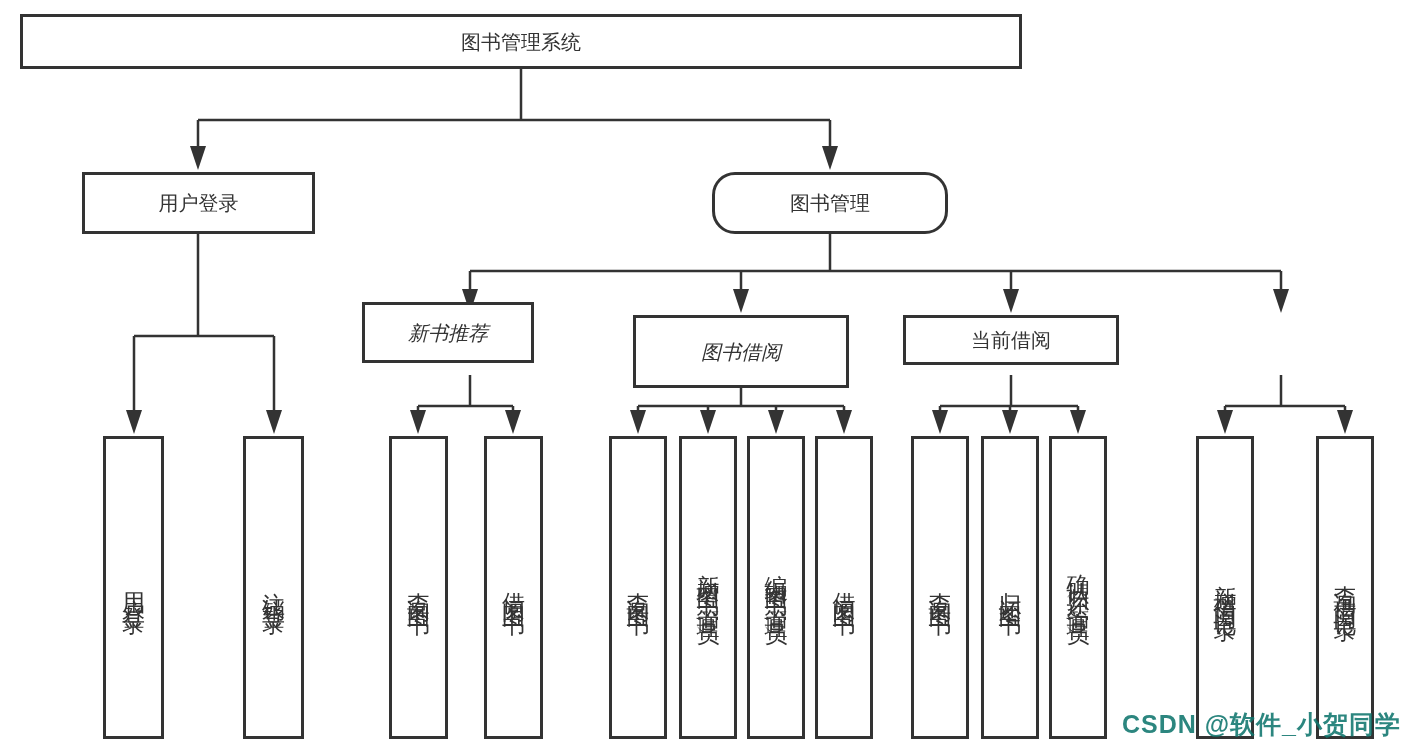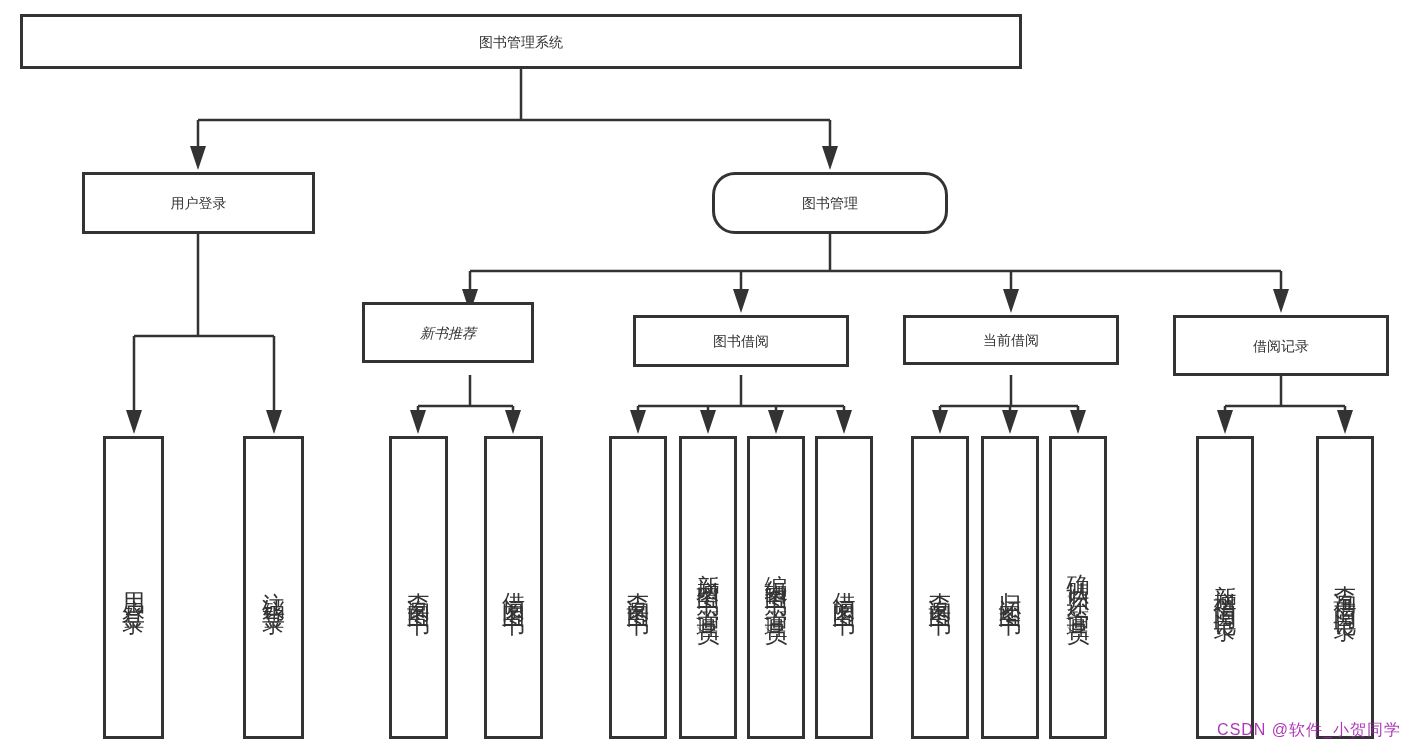--- a/index.html
+++ b/index.html
@@ -20,41 +20,42 @@
   .node{
     position:absolute;
     box-sizing:border-box;
     border:3px solid #333333;
     background:#ffffff;
     color:#333333;
     display:flex;
     align-items:center;
     justify-content:center;
     z-index:2;
-    font-size:14px;
+    font-size:20px;
     line-height:1;
   }
   .vnode{
     writing-mode:vertical-rl;
     text-orientation:mixed;
     font-size:23px;
     letter-spacing:7px;
     top:436px;
     height:303px;
   }
   .watermark{
     position:absolute;
     right:4px;
     bottom:6px;
     z-index:3;
-    font-size:16px;
-    color:#a21caf;
+    font-size:25px;
+    color:#0f766e;
     opacity:0.88;
     letter-spacing:1px;
     white-space:nowrap;
+    font-weight:bold;
   }
   .wires path{stroke:#333333;stroke-width:2.5;fill:none;}
   .wires polygon{fill:#333333;stroke:none;}
 </style>
 </head>
 <body>
 
 <div class="canvas">
 
   <svg class="wires" width="1405" height="747" viewBox="0 0 1405 747" aria-hidden="true">
@@ -99,23 +100,22 @@
       <polygon points="1337,410 1353,410 1345,434"></polygon>
     </g>
   </svg>
 
   <div class="node" style="left:20px;top:14px;width:1002px;height:55px;">图书管理系统</div>
 
   <div class="node" style="left:82px;top:172px;width:233px;height:62px;">用户登录</div>
   <div class="node" style="left:712px;top:172px;width:236px;height:62px;border-radius:23px;">图书管理</div>
 
   <div class="node" style="left:362px;top:302px;width:172px;height:61px;font-style:italic;">新书推荐</div>
-  <div class="node" style="left:633px;top:315px;width:216px;height:52px;">图书借阅</div>
+  <div class="node" style="left:633px;top:315px;width:216px;height:73px;font-style:italic;">图书借阅</div>
   <div class="node" style="left:903px;top:315px;width:216px;height:50px;">当前借阅</div>
-  <div class="node" style="left:1173px;top:315px;width:216px;height:61px;">借阅记录</div>
 
   <div class="node vnode" style="left:103px;width:61px;">用户登录</div>
   <div class="node vnode" style="left:243px;width:61px;">注销登录</div>
 
   <div class="node vnode" style="left:389px;width:59px;">查询图书</div>
   <div class="node vnode" style="left:484px;width:59px;">借阅图书</div>
 
   <div class="node vnode" style="left:609px;width:58px;">查询图书</div>
   <div class="node vnode" style="left:679px;width:58px;">新增图书（管理员）</div>
   <div class="node vnode" style="left:747px;width:58px;">编辑图书（管理员）</div>

